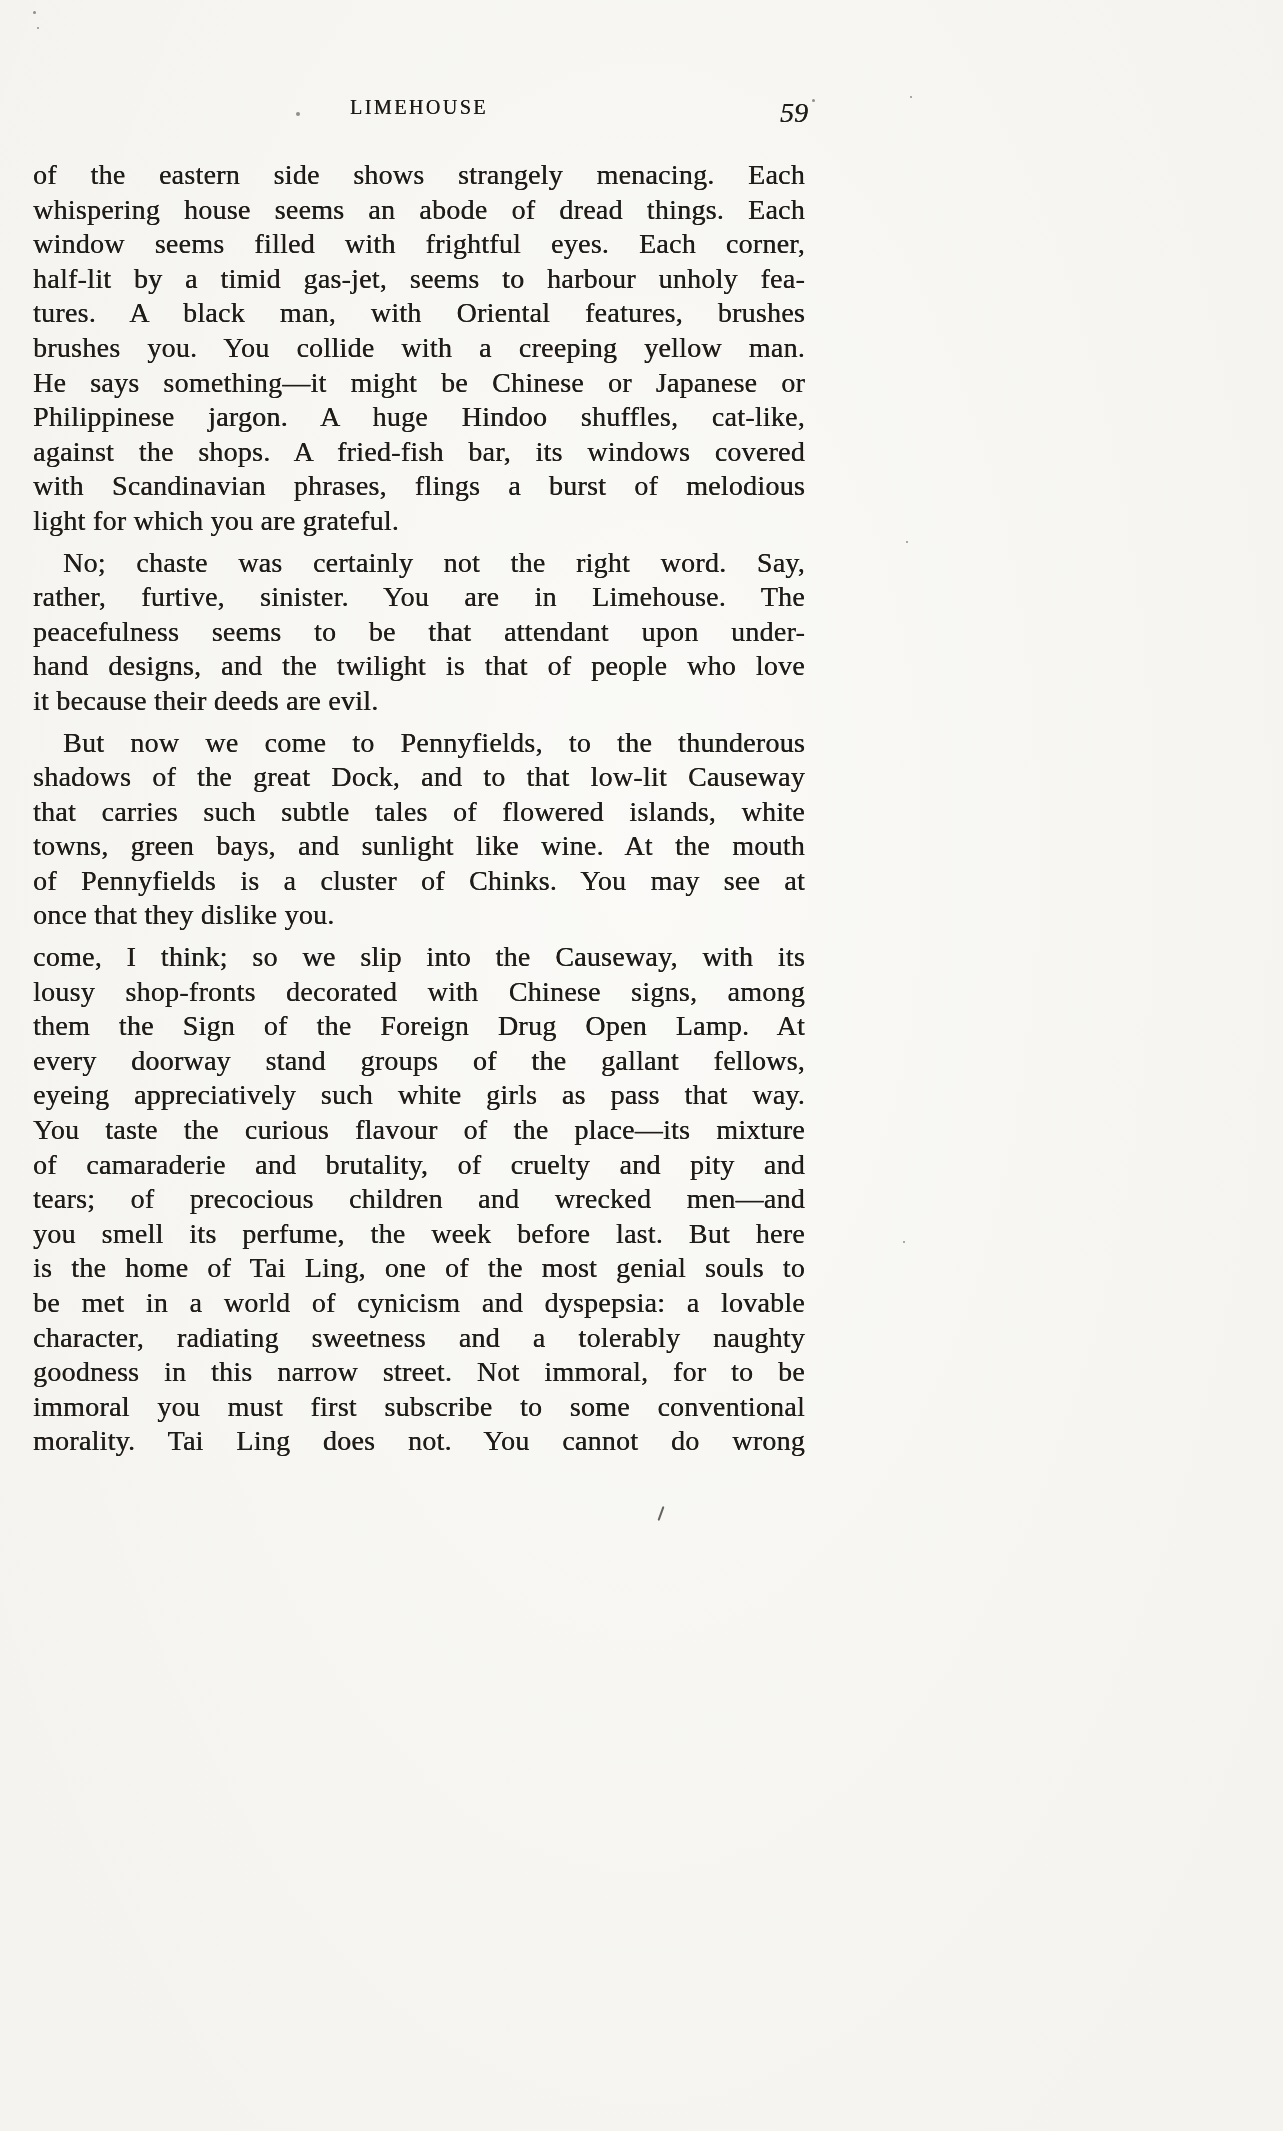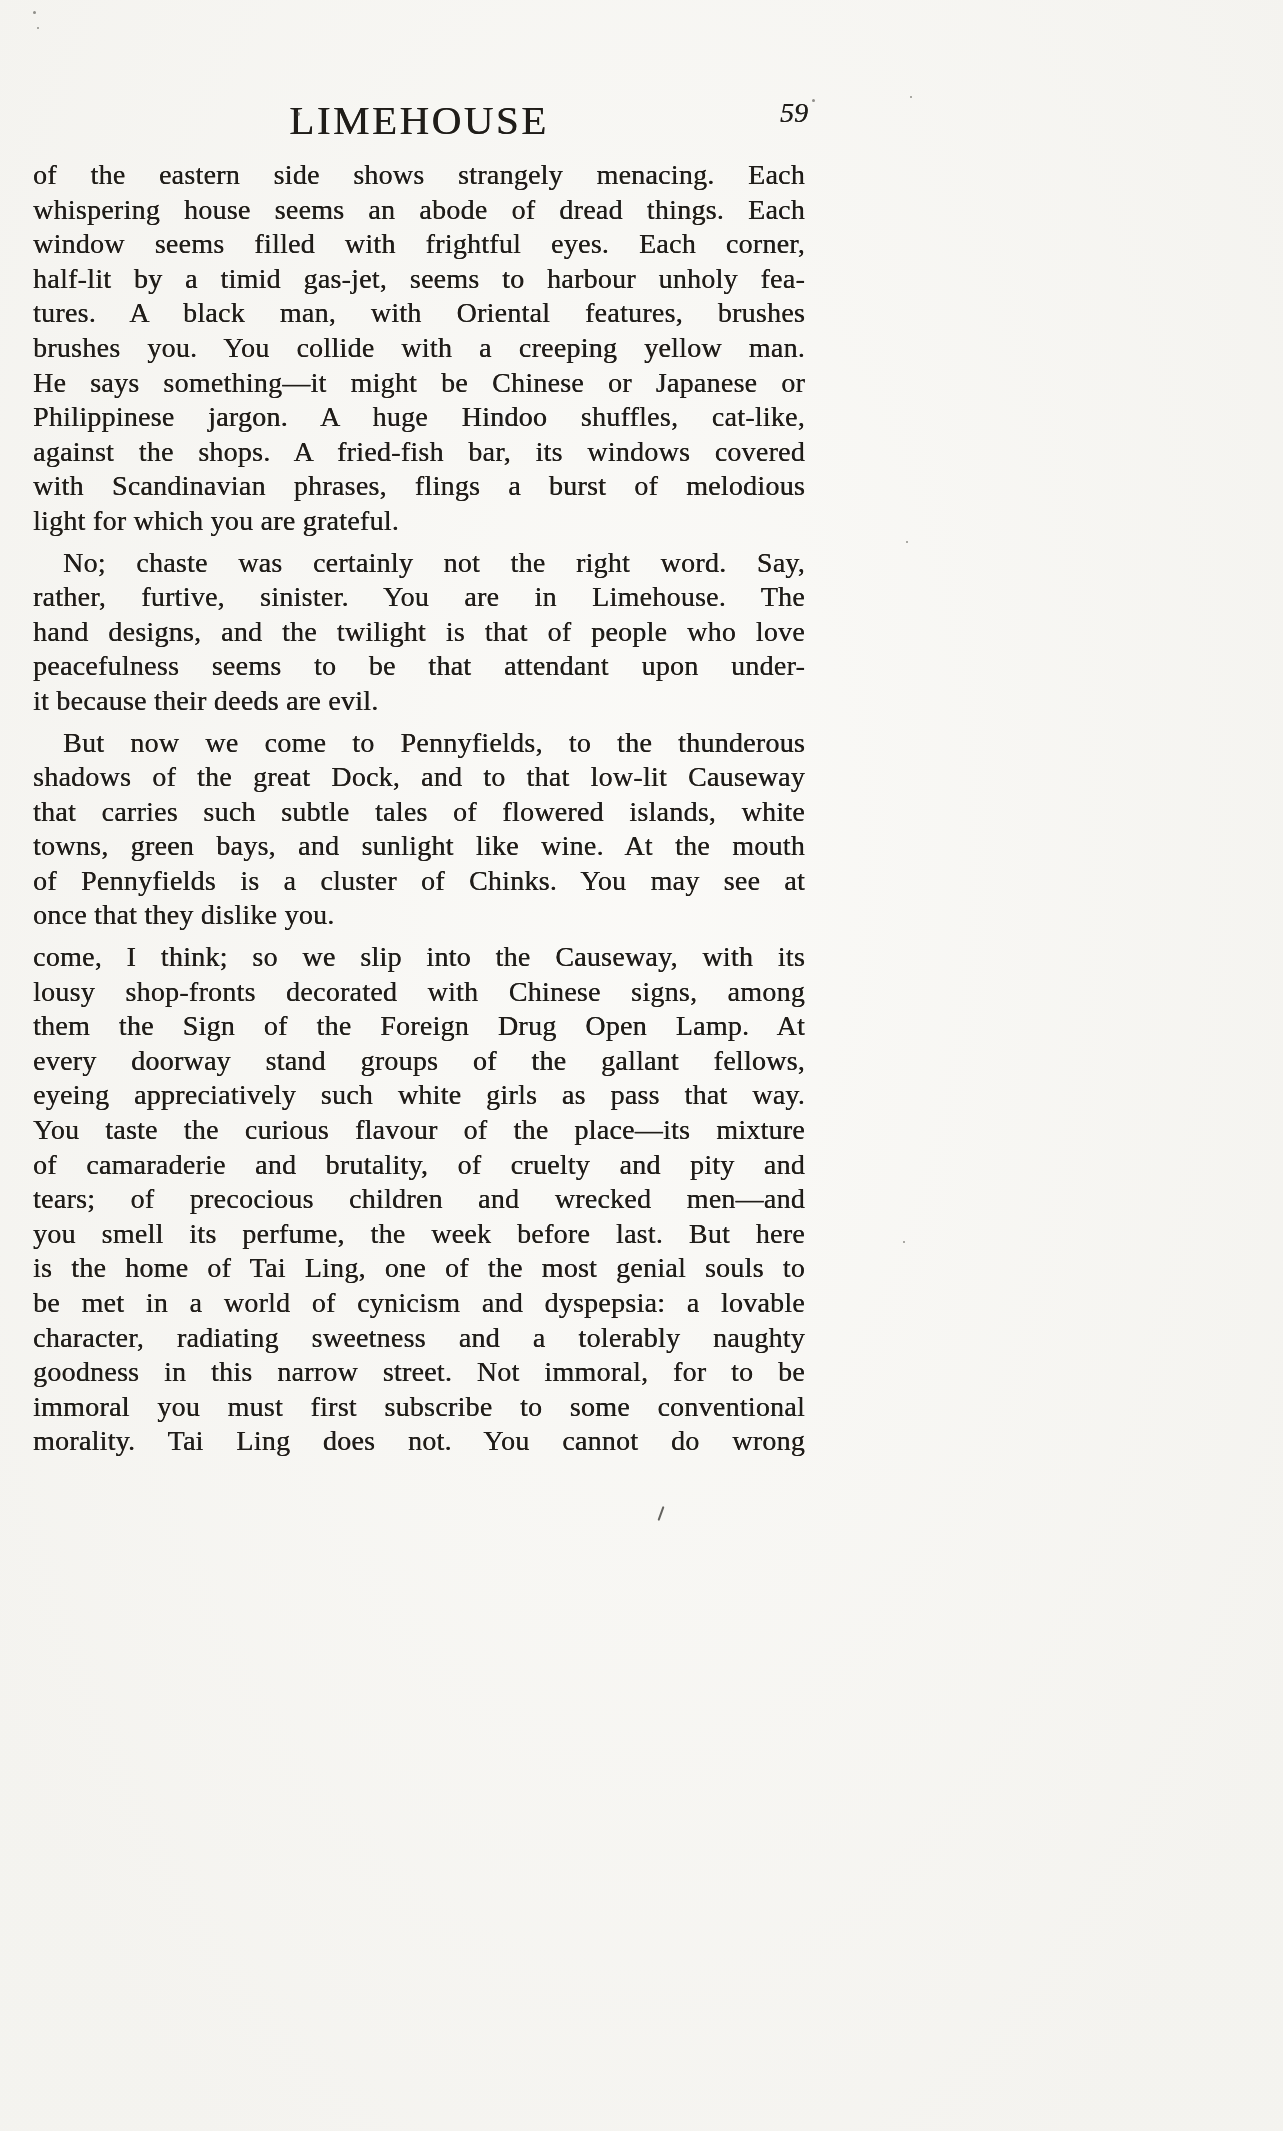--- a/index.html
+++ b/index.html
@@ -38,21 +38,21 @@
   .page-header {
     position: relative;
     height: 36px;
     margin-bottom: 26px;
   }
   .running-title {
     position: absolute;
     left: 0;
     right: 0;
     text-align: center;
-    font-size: 41px;
+    font-size: 20px;
     letter-spacing: 2.5px;
     text-shadow: 0.3px 0 0 currentColor;
   }
   .page-number {
     position: absolute;
     right: 4px;
     top: 1px;
     font-size: 28px;
     text-shadow: 0.3px 0 0 currentColor;
     font-style: italic;
@@ -114,22 +114,22 @@
           <div class="line">brushes you. You collide with a creeping yellow man.</div>
           <div class="line">He says something—it might be Chinese or Japanese or</div>
           <div class="line">Philippinese jargon. A huge Hindoo shuffles, cat-like,</div>
           <div class="line">against the shops. A fried-fish bar, its windows covered</div>
           <div class="line">with Scandinavian phrases, flings a burst of melodious</div>
           <div class="line no-stretch">light for which you are grateful.</div>
         </div>
         <div class="paragraph">
           <div class="line indent">No; chaste was certainly not the right word. Say,</div>
           <div class="line">rather, furtive, sinister. You are in Limehouse. The</div>
+          <div class="line">peacefulness seems to be that attendant upon under-</div>
           <div class="line">hand designs, and the twilight is that of people who love</div>
-          <div class="line">peacefulness seems to be that attendant upon under-</div>
           <div class="line no-stretch">it because their deeds are evil.</div>
         </div>
         <div class="paragraph">
           <div class="line indent">But now we come to Pennyfields, to the thunderous</div>
           <div class="line">shadows of the great Dock, and to that low-lit Causeway</div>
           <div class="line">that carries such subtle tales of flowered islands, white</div>
           <div class="line">towns, green bays, and sunlight like wine. At the mouth</div>
           <div class="line">of Pennyfields is a cluster of Chinks. You may see at</div>
           <div class="line no-stretch">once that they dislike you.</div>
         </div>

